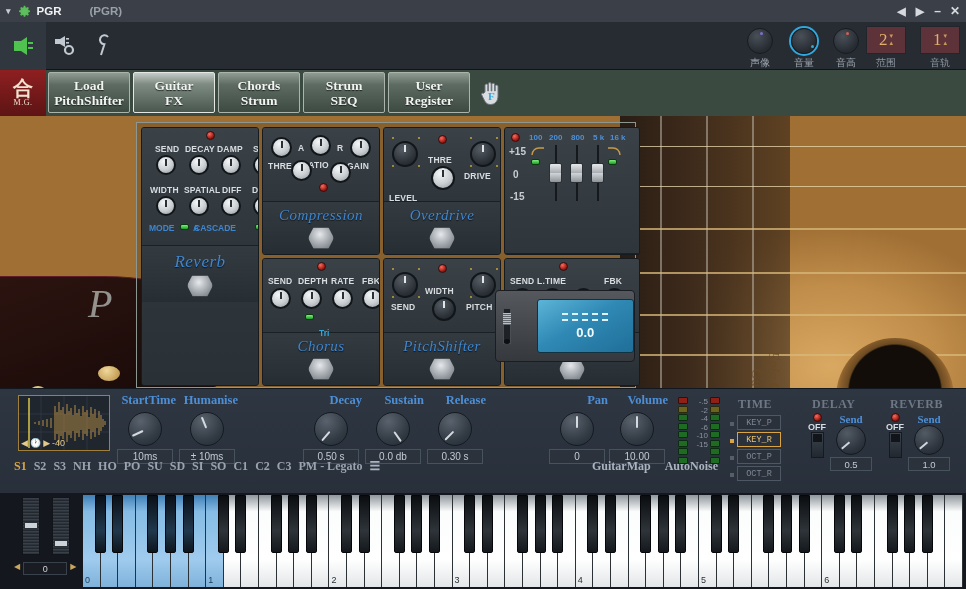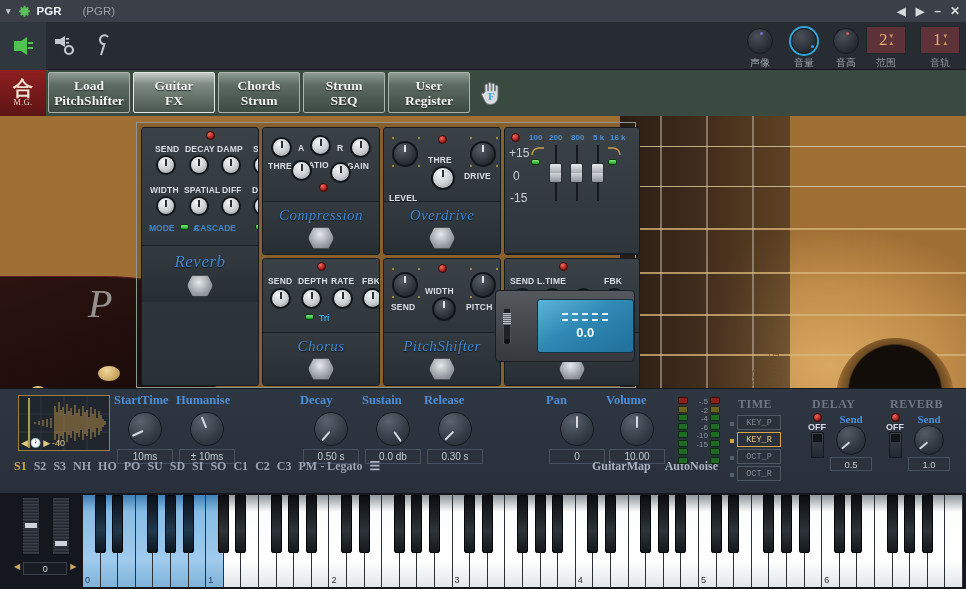--- a/index.html
+++ b/index.html
@@ -13,21 +13,21 @@
   
   #titlebar {
     height: 22px; background: #3b4048; display:flex; align-items:center;
     padding: 0 6px; color:#e8eaed; font-size:11px; font-weight:bold;
   }
   .tb-caret { color:#c8ccd2; font-size:9px; margin-right:7px; }
   .gear-green {
     width:13px;height:13px;margin-right:6px;flex:0 0 auto;
   }
   #tb-title { font-size:11.5px; font-weight:bold; color:#f2f3f5; }
-  #tb-sub { font-size:11.5px; color:#9aa0a8; margin-left:21px; font-weight:normal;}
+  #tb-sub { font-size:11.5px; color:#9aa0a8; margin-left:0; font-weight:bold;padding-left:28px;}
   .tb-spacer{flex:1;}
   .tb-btn { color:#d6d9de; font-size:12px; margin-left:9px; cursor:pointer; line-height:1;}
   .tb-nav { font-size:11px; letter-spacing:1px;}
 
   
   #toolbar {
     height: 48px; background:#272c33; display:flex; align-items:center;
     position:relative; border-bottom:1px solid #11141a;
   }
   #plugbtn {
@@ -156,21 +156,21 @@
     background:radial-gradient(circle at 38% 28%,#f4f6f7,#c9ced2 55%,#8d9399);
     border:2px solid #11161a;
   }
   .knob.dark{background:radial-gradient(circle at 38% 28%,#555c63,#2b3137 65%,#1b2025);}
   .knob .ptr{position:absolute;width:2px;height:7px;background:#2a2f34;left:50%;margin-left:-1px;top:2px;}
   .klbl{color:#d8dde1;font-size:8.5px;font-weight:bold;letter-spacing:0.2px;}
   .ydot{width:2px;height:2px;background:#c8a33a;border-radius:50%;}
   .grn{width:9px;height:6px;border-radius:2px;background:linear-gradient(180deg,#7ef07a,#1d9b2b);border:1px solid #0c3b12;}
   .bluelbl{color:#3f86cf;font-size:8.5px;font-weight:bold;}
   .eqfreq{color:#4d90d8;font-size:8px;font-weight:bold;}
-  .eqscale{color:#c9ced3;font-size:12px;}
+  .eqscale{color:#c9ced3;font-size:10px;font-weight:bold;}
   .eqslot{position:absolute;width:1.5px;background:#15191d;}
   .eqhandle{
     position:absolute;width:13px;height:20px;left:-6px;
     background:linear-gradient(180deg,#e6e9eb,#a9aeb3 48%,#ced3d7 52%,#8d9398);
     border:1px solid #2a3036;border-radius:2px;
   }
 
   
   #rvdisp{
     position:absolute;left:495px;top:174px;width:140px;height:72px;
@@ -184,21 +184,21 @@
     display:flex;flex-direction:column;align-items:center;justify-content:center;gap:4px;
   }
   .dashline{width:46px;border-top:2px dashed #dff2fa;height:0;}
   #rvval{color:#f4fbff;font-size:13px;font-weight:bold;}
   .vslider{width:8px;height:36px;background:#1e2226;border:1px solid #4a4f54;margin-left:7px;position:relative;}
 
   
   #bottom{position:absolute;left:0;top:388px;width:966px;height:201px;
     background:linear-gradient(180deg,#2e3642,#232a33);border-top:1px solid #121820;}
   #params{position:absolute;left:0;top:0;width:718px;height:100px;}
-  .pcol{position:absolute;width:62px;text-align:left;top:4px;}
+  .pcol{position:absolute;width:62px;text-align:right;top:4px;}
   .plab{color:#4d8fd6;font-family:"Liberation Serif",serif;font-size:12.5px;font-weight:bold;}
   .bigknob{
     width:34px;height:34px;border-radius:50%;margin:4px auto 3px;position:relative;
     background:radial-gradient(circle at 36% 26%,#5a636d,#333b45 60%,#222932);
     border:1px solid #151a21;
   }
   .bigknob .ptr{position:absolute;width:2px;height:12px;background:#d5dae0;left:50%;margin-left:-1px;top:3px;border-radius:1px;}
   .pval{
     width:56px;margin:0 auto;height:15px;border:1px solid #4a5costeel;border:1px solid #47525f;
     background:#2b323c;color:#c3cad3;font-size:10px;display:flex;align-items:center;justify-content:center;
@@ -558,21 +558,21 @@
           <div class="knob" style="width:21px;height:21px;left:34px;top:24px;position:absolute;">
               <i class="ptr"></i>
             </div>
           <div class="knob" style="width:21px;height:21px;left:65px;top:24px;position:absolute;">
               <i class="ptr"></i>
             </div>
           <div class="knob" style="width:21px;height:21px;left:95px;top:24px;position:absolute;">
               <i class="ptr"></i>
             </div>
           <div class="grn" style="position:absolute;left:38px;top:50px;"></div>
-          <span class="bluelbl" style="position:absolute;left:52px;top:49px;color:#2fa8dd;text-align:center;">Tri</span>
+          <span class="bluelbl" style="position:absolute;left:52px;top:64px;color:#2fa8dd;text-align:center;">Tri</span>
         </div>
       </div>
       <div class="pedal-bot">
         <span class="pedal-name">Chorus</span>
         <div class="stomp"></div>
       </div>
     </div>
 
     <div class="pedal">
       <div class="pedal-top">

